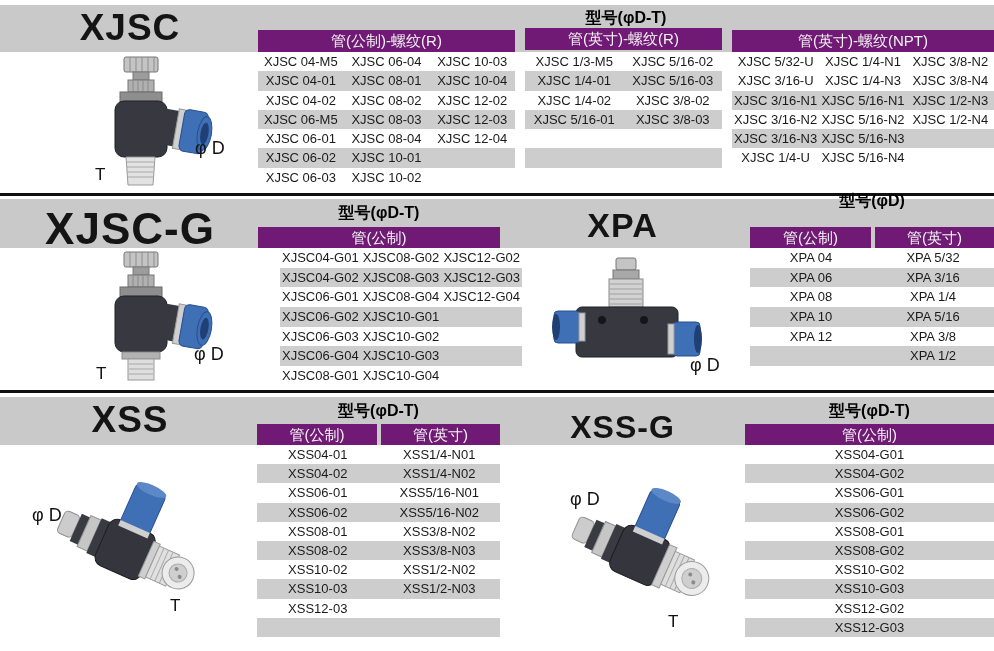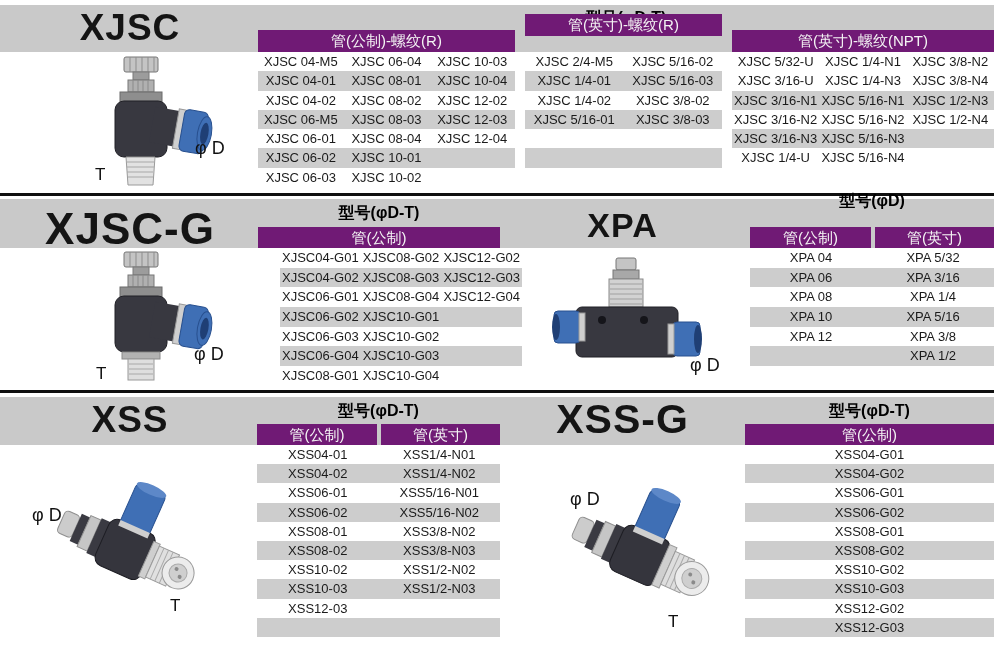--- a/index.html
+++ b/index.html
@@ -61,24 +61,24 @@
       <div class="tcell">XJSC 10-01</div>
       <div class="tcell"></div>
     </div>
     <div class="trow">
       <div class="tcell">XJSC 06-03</div>
       <div class="tcell">XJSC 10-02</div>
       <div class="tcell"></div>
     </div>
   </div>
 
-<div class="abs thead" style="left:525px;top:14px;width:197px;height:22px;line-height:22px;">管(英寸)-螺纹(R)</div>
+<div class="abs thead" style="left:525px;top:28px;width:197px;height:22px;line-height:22px;">管(英寸)-螺纹(R)</div>
 <div class="abs rows" style="left:525px;top:52px;width:197px;--rh:19.3px;">
     <div class="trow">
-      <div class="tcell">XJSC 2/4-M5</div>
+      <div class="tcell">XJSC 1/3-M5</div>
       <div class="tcell">XJSC 5/16-02</div>
     </div>
     <div class="trow alt">
       <div class="tcell">XJSC 1/4-01</div>
       <div class="tcell">XJSC 5/16-03</div>
     </div>
     <div class="trow">
       <div class="tcell">XJSC 1/4-02</div>
       <div class="tcell">XJSC 3/8-02</div>
     </div>
@@ -323,21 +323,21 @@
     <div class="trow">
       <div class="tcell">XSS12-03</div>
       <div class="tcell"></div>
     </div>
     <div class="trow alt">
       <div class="tcell"></div>
       <div class="tcell"></div>
     </div>
   </div>
 
-<div class="abs series-title" style="left:505px;top:396px;width:235px;font-size:41px;">XSS-G</div>
+<div class="abs series-title" style="left:505px;top:409px;width:235px;font-size:32px;">XSS-G</div>
 <div class="abs model-h" style="left:745px;top:400px;width:249px;height:22px;line-height:22px;">型号(φD-T)</div>
 
 <div class="abs thead" style="left:745px;top:424px;width:249px;height:21px;line-height:21px;">管(公制)</div>
 <div class="abs rows" style="left:745px;top:445px;width:249px;--rh:19.2px;">
     <div class="trow">
       <div class="tcell">XSS04-G01</div>
     </div>
     <div class="trow alt">
       <div class="tcell">XSS04-G02</div>
     </div>

